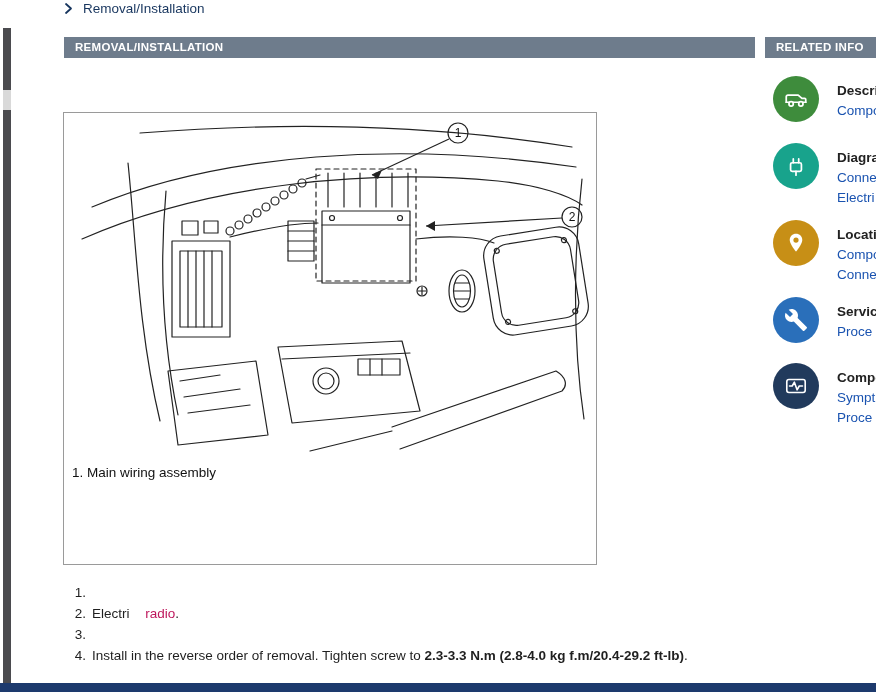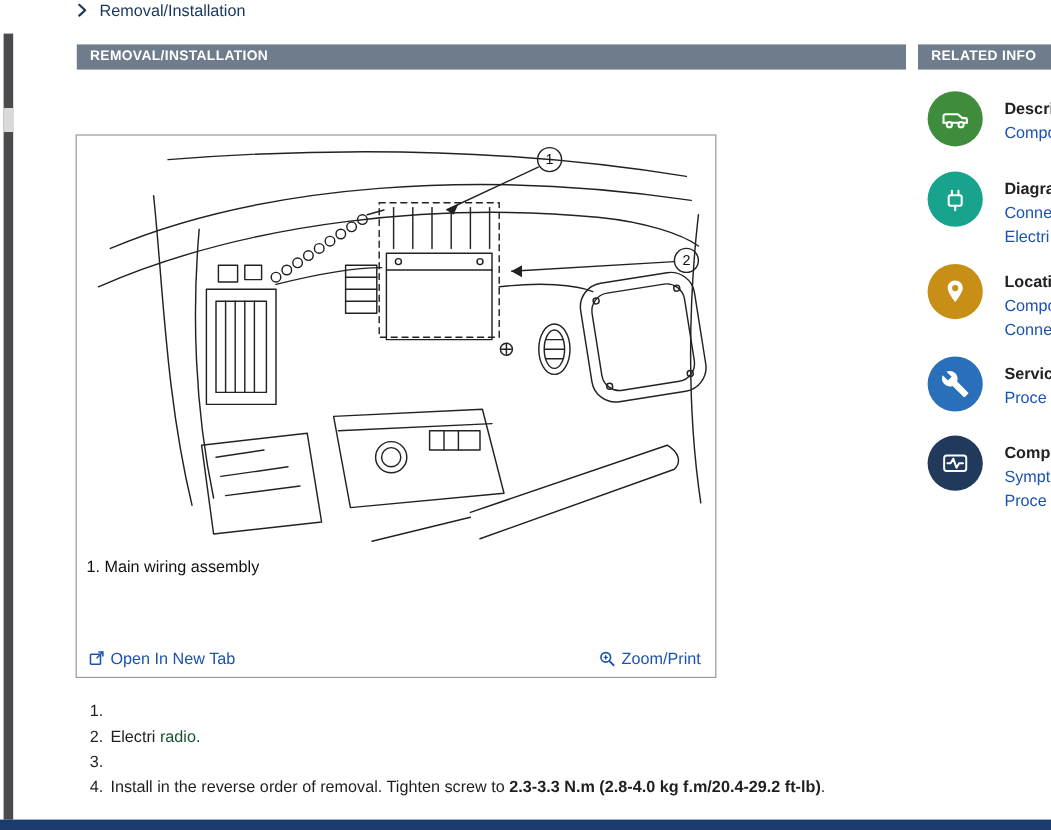--- a/index.html
+++ b/index.html
@@ -30,21 +30,21 @@
   .drawing{position:absolute;left:6px;top:6px;width:520px;height:355px;}
   .fig-captions{position:absolute;left:8px;top:351px;font-size:13.5px;color:#111;line-height:17px;white-space:nowrap;}
   .fig-footer{position:absolute;left:10px;right:12px;bottom:8px;display:flex;
     justify-content:space-between;align-items:center;font-size:13.5px;}
   .fig-link{color:#1a53b0;text-decoration:none;display:inline-flex;align-items:center;gap:5px;cursor:pointer;}
 
   
   .steps{position:absolute;left:66px;top:582px;font-size:13.5px;color:#1f1f1f;}
   .step{display:flex;line-height:21px;white-space:nowrap;}
   .step-num{width:20px;text-align:right;margin-right:6px;flex:none;}
-  .inline-link{color:#14532d;text-decoration:none;cursor:pointer;}
+  .inline-link{color:#be185d;text-decoration:none;cursor:pointer;margin-left:12px;}
 
   
   .related-panel{position:absolute;left:765px;top:64px;width:111px;height:560px;overflow:hidden;}
   .rel-item{position:absolute;left:8px;display:flex;gap:18px;width:240px;}
   .rel-circle{width:46px;height:46px;border-radius:50%;flex:none;display:flex;
     align-items:center;justify-content:center;cursor:pointer;}
   .c0{background:#3e8c3c;} .c1{background:#18a38c;} .c2{background:#c78f16;}
   .c3{background:#2a6fba;} .c4{background:#213a5c;}
   .rel-text{padding-top:5px;white-space:nowrap;}
   .rel-title{font-size:13.5px;font-weight:bold;color:#222;line-height:20px;}
@@ -173,38 +173,20 @@
     <g fill="#111" font-size="12" text-anchor="middle">
       <text x="388" y="18">1</text>
       <text x="502" y="102">2</text>
     </g>
   </svg>
 
   <div class="fig-captions">
     <div>1. Main wiring assembly</div>
   </div>
 
-  <div class="fig-footer">
-    <a class="fig-link">
-      <svg width="13" height="13" viewBox="0 0 14 14">
-        <rect x="1.5" y="3.5" width="9" height="9" rx="1" fill="none" stroke="#1a53b0" stroke-width="1.4"></rect>
-        <path d="M7 7 L12.3 1.7 M8.6 1.5 h4 v4" fill="none" stroke="#1a53b0" stroke-width="1.4"></path>
-      </svg>
-      <span>Open In New Tab</span>
-    </a>
-    <a class="fig-link">
-      <svg width="14" height="14" viewBox="0 0 14 14">
-        <circle cx="5.8" cy="5.8" r="4" fill="none" stroke="#1a53b0" stroke-width="1.4"></circle>
-        <line x1="8.9" y1="8.9" x2="12.8" y2="12.8" stroke="#1a53b0" stroke-width="1.6"></line>
-        <line x1="4.1" y1="5.8" x2="7.5" y2="5.8" stroke="#1a53b0" stroke-width="1.2"></line>
-        <line x1="5.8" y1="4.1" x2="5.8" y2="7.5" stroke="#1a53b0" stroke-width="1.2"></line>
-      </svg>
-      <span>Zoom/Print</span>
-    </a>
-  </div>
 </div>
 
 <div class="steps">
   <div class="step">
     <span class="step-num">1.</span>
   </div>
   <div class="step">
     <span class="step-num">2.</span>
     <span>
       <span>Electri </span><a class="inline-link">radio</a><span>.</span>

